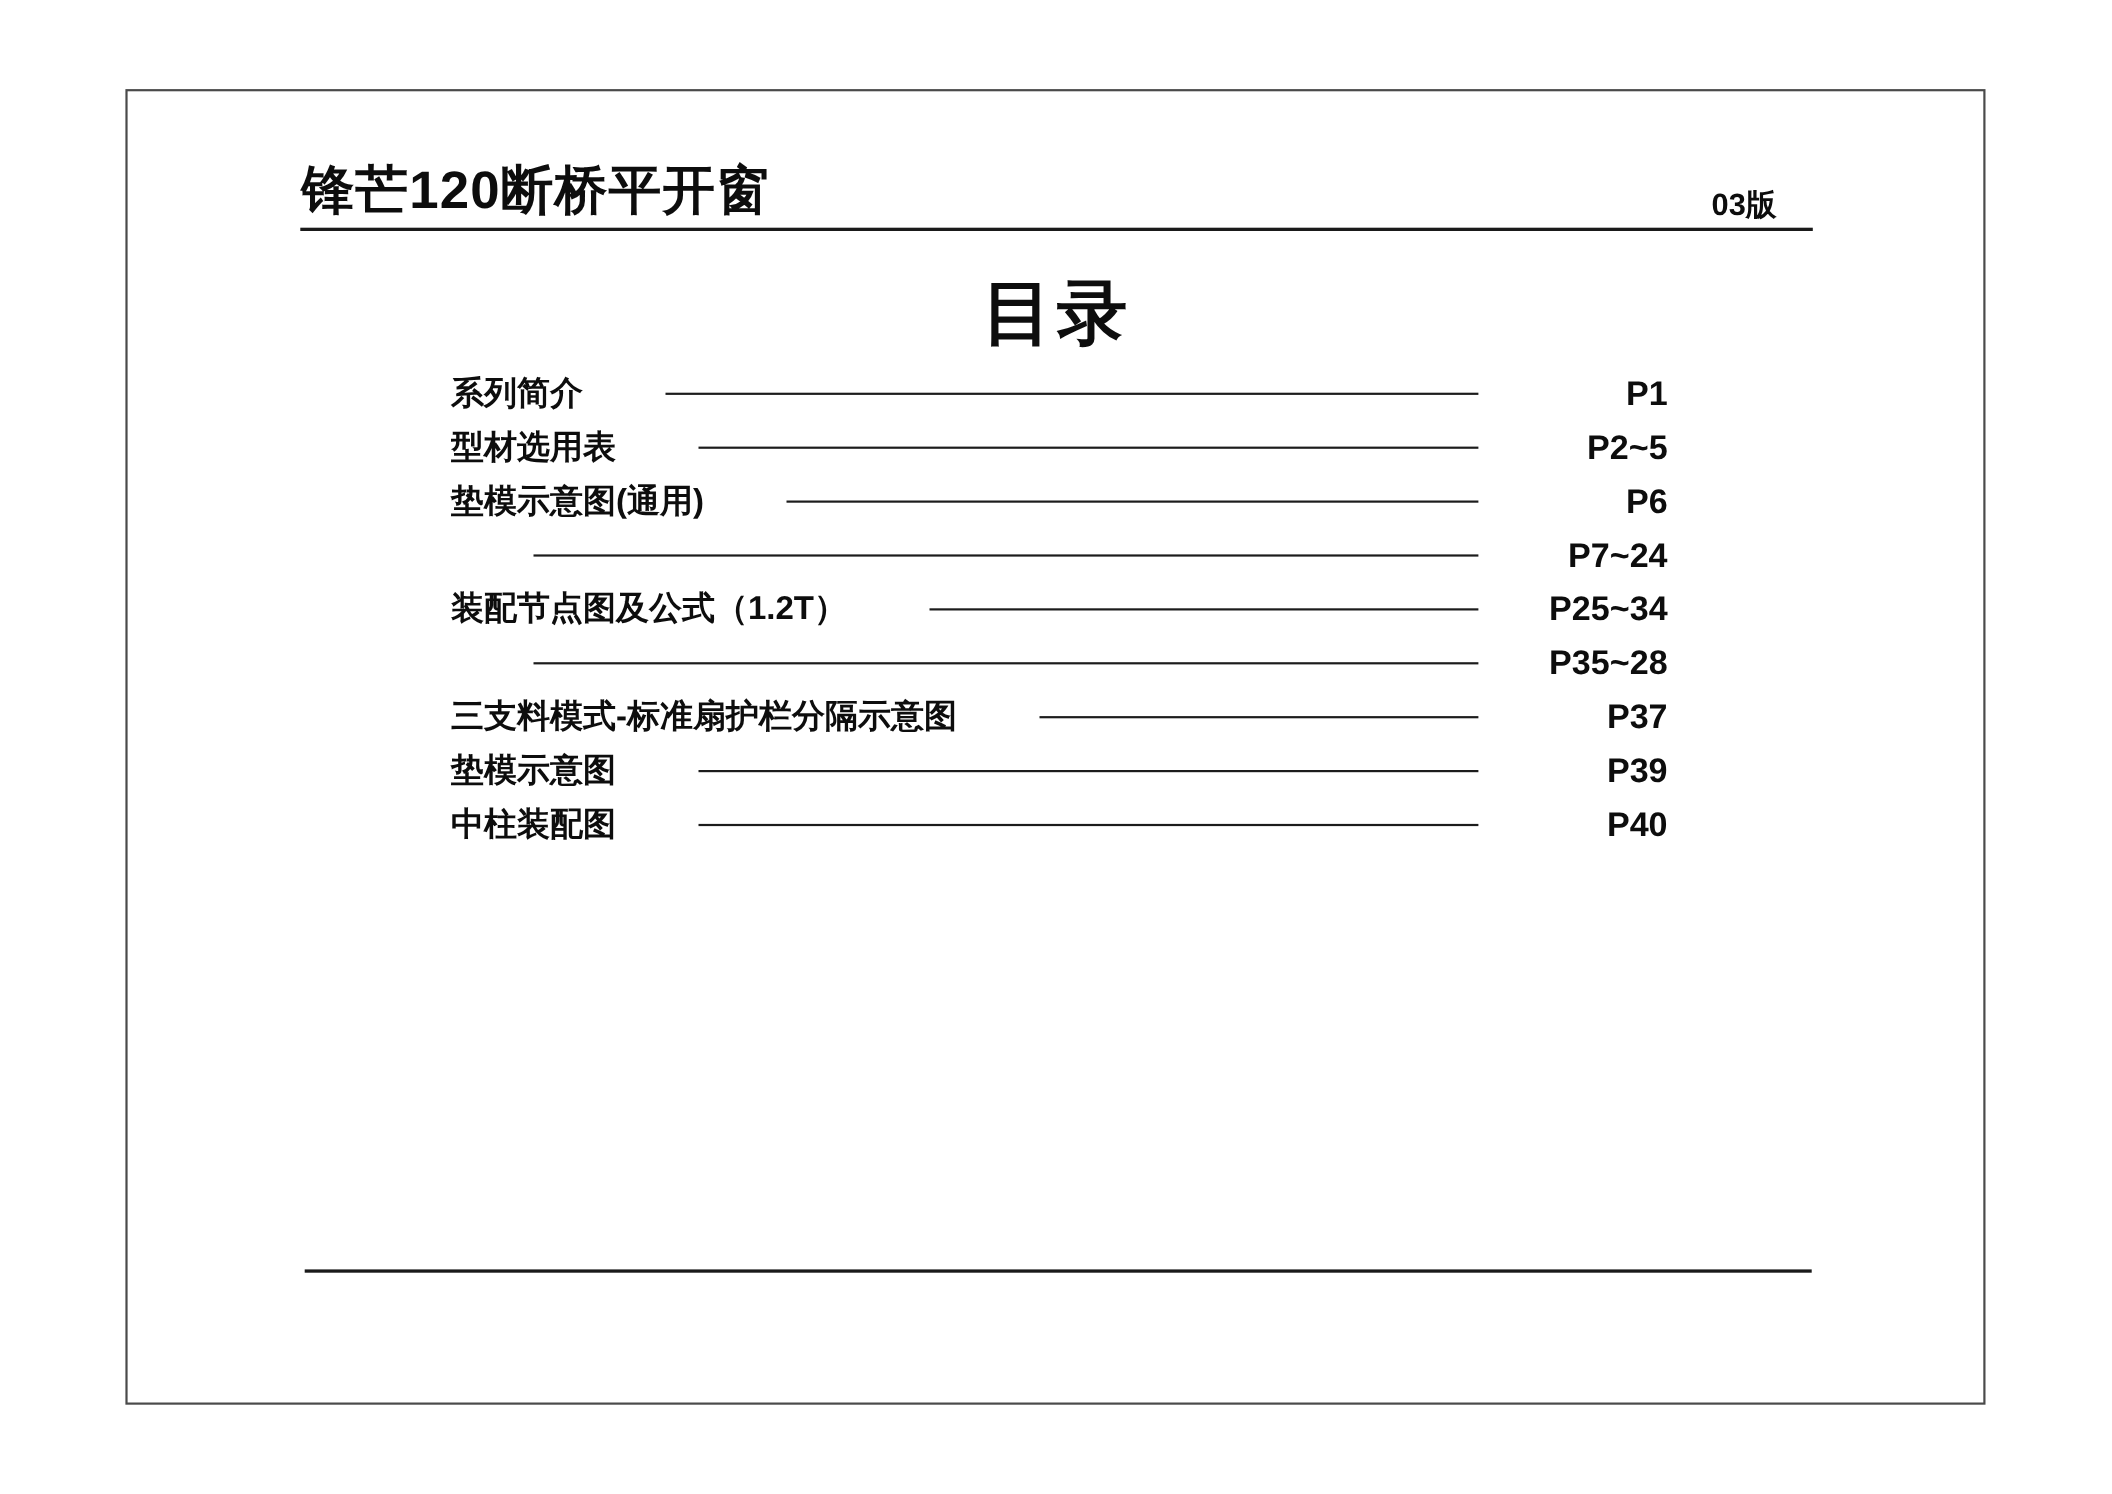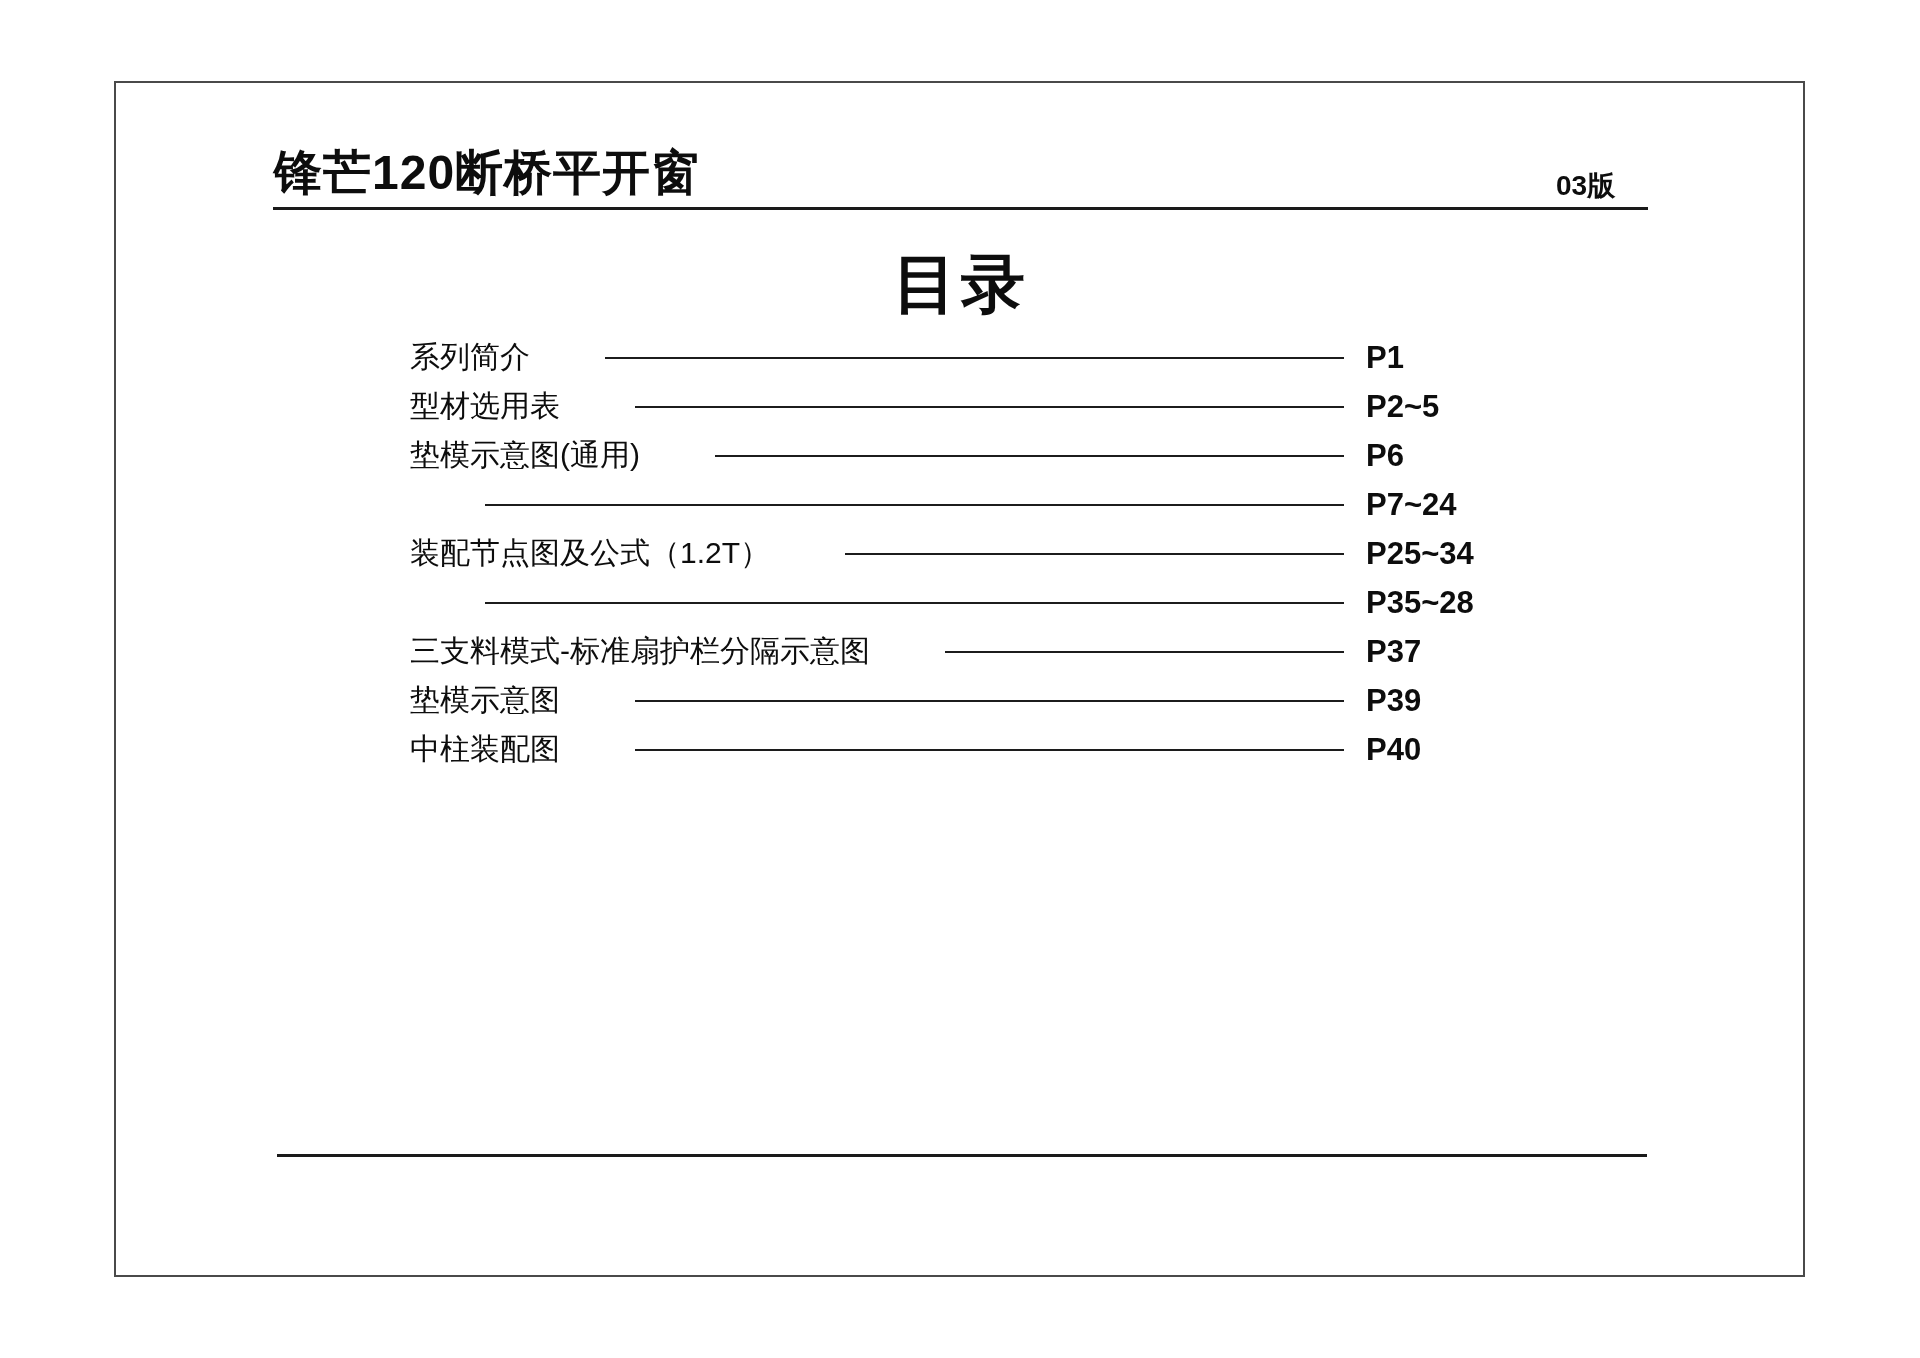--- a/index.html
+++ b/index.html
@@ -66,39 +66,39 @@
   }
 
   .toc-row {
     display: flex;
     align-items: center;
     height: 49px;
   }
 
   .toc-label {
     font-size: 30px;
-    font-weight: 400;
+    font-weight: 700;
     white-space: nowrap;
     color: #0d0d0d;
   }
 
   .toc-leader {
     flex: 1 1 auto;
     height: 0;
     border-top: 2px solid #1c1c1c;
     margin-left: 75px;
     margin-right: 22px;
     min-width: 40px;
   }
 
   .toc-page {
     flex: 0 0 150px;
     font-size: 31px;
     font-weight: 700;
-    text-align: left;
+    text-align: right;
     white-space: nowrap;
     color: #0d0d0d;
   }
 </style>
 </head>
 <body>
 
 <div class="canvas">
   <div class="page">
 

